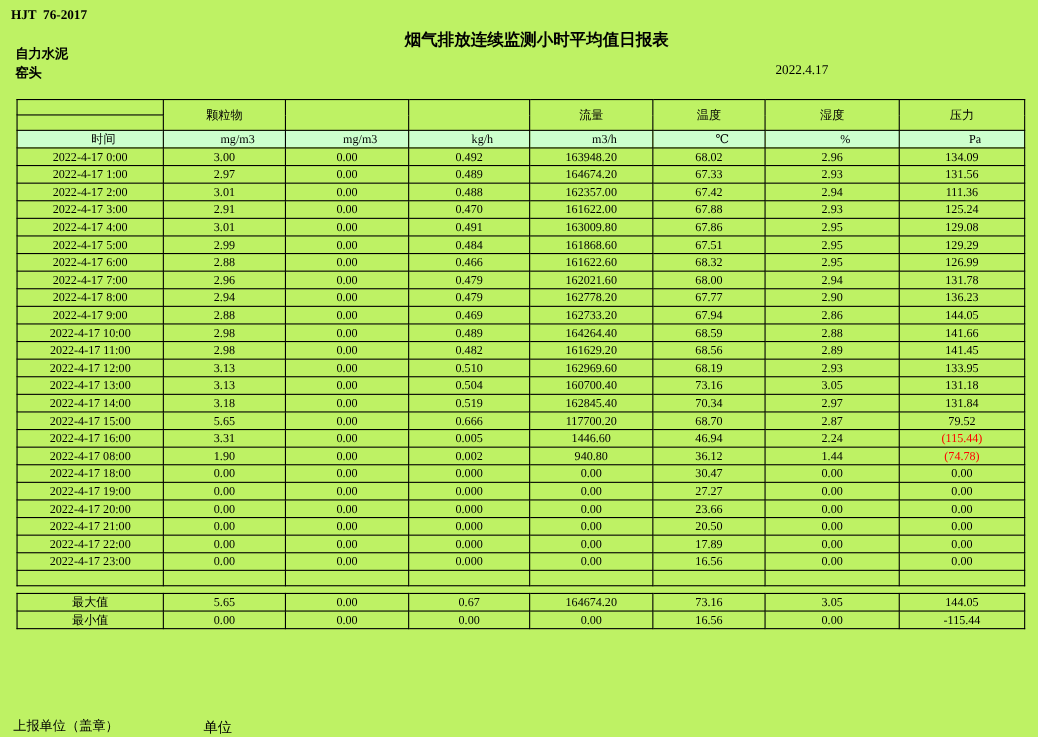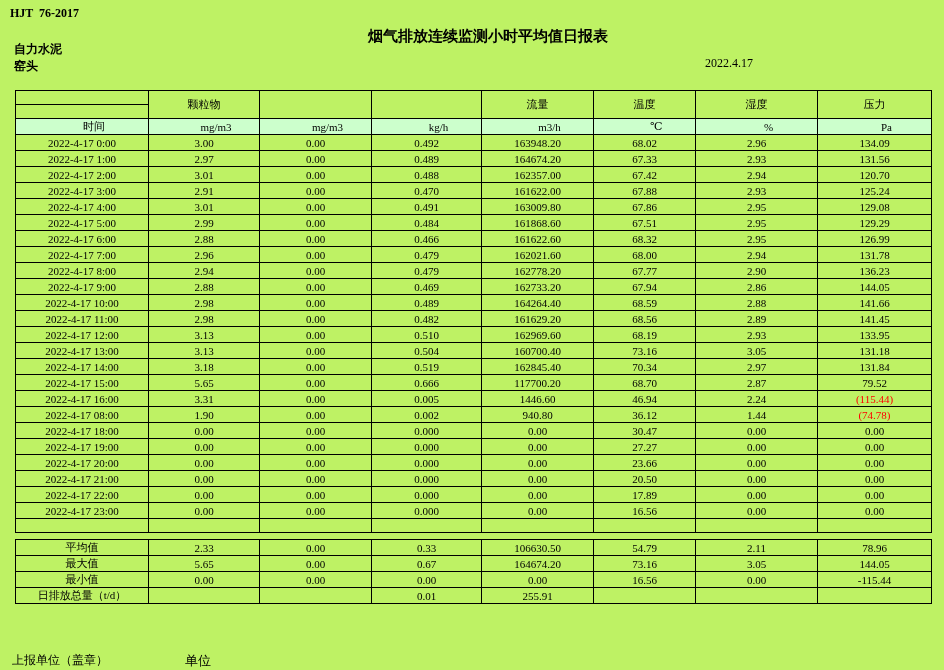--- a/index.html
+++ b/index.html
@@ -93,21 +93,21 @@
             <td>131.56</td>
           </tr>
           <tr>
             <td>2022-4-17 2:00</td>
             <td>3.01</td>
             <td>0.00</td>
             <td>0.488</td>
             <td>162357.00</td>
             <td>67.42</td>
             <td>2.94</td>
-            <td>120.70</td>
+            <td>111.36</td>
           </tr>
           <tr>
             <td>2022-4-17 3:00</td>
             <td>2.91</td>
             <td>0.00</td>
             <td>0.470</td>
             <td>161622.00</td>
             <td>67.88</td>
             <td>2.93</td>
             <td>125.24</td>
@@ -333,59 +333,39 @@
           <col style="width:111px">
           <col style="width:112px">
           <col style="width:110px">
         <col style="width:112px">
           <col style="width:102px">
           <col style="width:122px">
           <col style="width:114px">
       </colgroup>
       <tbody id="summary-body">
           <tr>
-            <td>平均值</td>
-            <td>2.33</td>
-            <td>0.00</td>
-            <td>0.33</td>
-            <td>106630.50</td>
-            <td>54.79</td>
-            <td>2.11</td>
-            <td>78.96</td>
-          </tr>
-          <tr>
             <td>最大值</td>
             <td>5.65</td>
             <td>0.00</td>
             <td>0.67</td>
             <td>164674.20</td>
             <td>73.16</td>
             <td>3.05</td>
             <td>144.05</td>
           </tr>
           <tr>
             <td>最小值</td>
             <td>0.00</td>
             <td>0.00</td>
             <td>0.00</td>
             <td>0.00</td>
             <td>16.56</td>
             <td>0.00</td>
             <td>-115.44</td>
           </tr>
-          <tr>
-            <td>日排放总量（t/d）</td>
-            <td></td>
-            <td></td>
-            <td>0.01</td>
-            <td>255.91</td>
-            <td></td>
-            <td></td>
-            <td></td>
-          </tr>
         </tbody>
     </table>
   </div>
 
   <div class="footer1">烟气日排放总量*10000m3/h</div>
   <div class="footer2">上报单位（盖章）</div>
   <div class="footer-unit">单位</div>
 
 </div>
 

